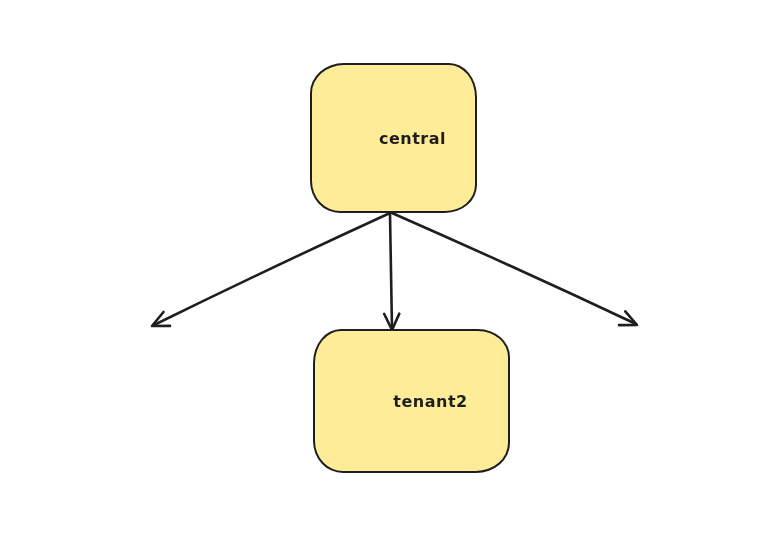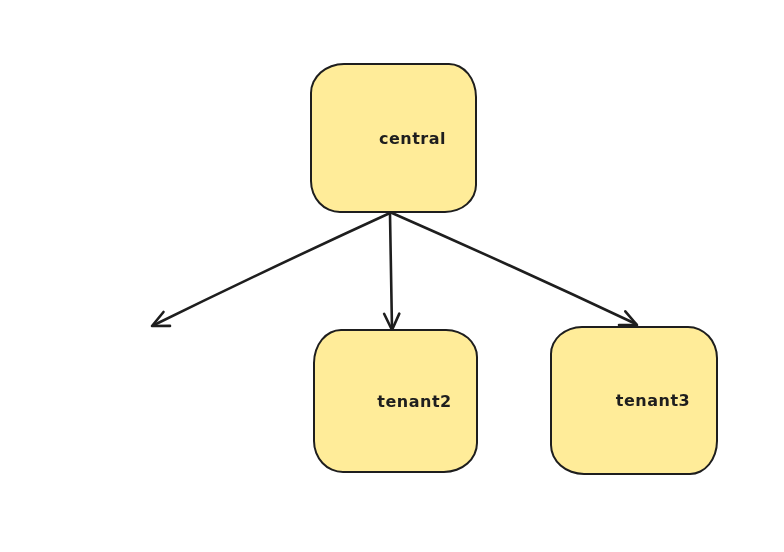--- a/index.html
+++ b/index.html
@@ -54,21 +54,21 @@
   .node-tenant1 {
     left: 70px;
     top: 326px;
     width: 170px;
     height: 147px;
     border-radius: 30px 34px 28px 32px / 32px 30px 34px 28px;
   }
   .node-tenant2 {
     left: 313px;
     top: 329px;
-    width: 165px;
+    width: 197px;
     height: 144px;
     border-radius: 28px 32px 34px 30px / 34px 28px 30px 32px;
   }
   .node-tenant3 {
     left: 550px;
     top: 326px;
     width: 168px;
     height: 149px;
     border-radius: 32px 30px 28px 34px / 28px 32px 34px 30px;
   }
@@ -95,17 +95,14 @@
 
   <div class="node node-central">
     <span class="label">central</span>
   </div>
 
 
   <div class="node node-tenant2">
     <span class="label">tenant2</span>
   </div>
 
-  <div class="node node-tenant3">
-    <span class="label">tenant3</span>
-  </div>
 
 </div>
 
 </body></html>

